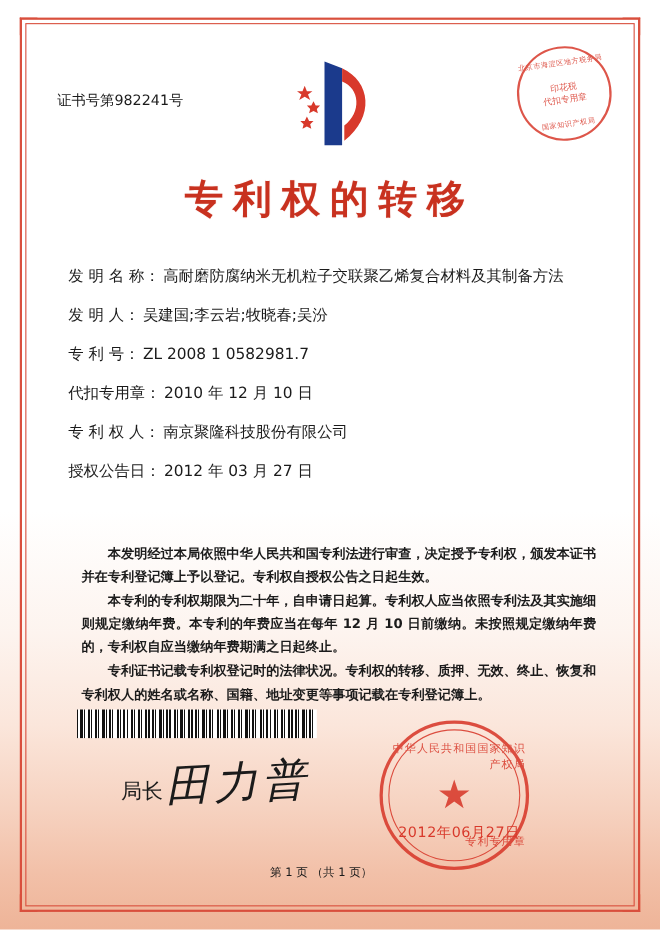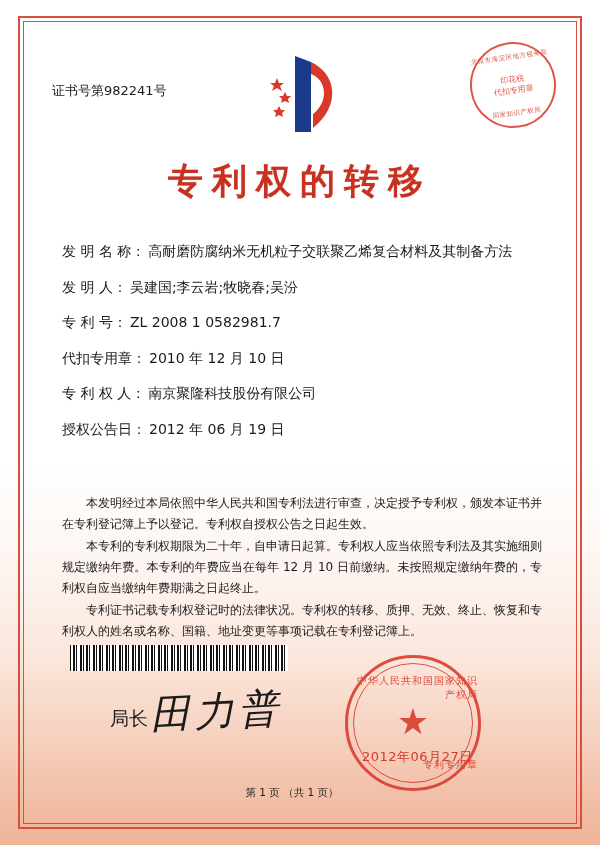--- a/index.html
+++ b/index.html
@@ -154,22 +154,23 @@
     left: 62px;
     right: 58px;
     top: 493px;
     font-size: 12px;
     line-height: 21px;
     color: #1b1b1b;
     font-family: "DejaVu Sans", sans-serif;
     text-align: justify;
   }
   .body-text p {
-    margin: 0 0 1px 0;
+    margin: 0 0 1px 12px;
     text-indent: 24px;
+    font-weight: bold;
   }
 
   
   .barcode {
     position: absolute;
     left: 70px;
     top: 645px;
     width: 218px;
     height: 26px;
     background:
@@ -313,21 +314,21 @@
     <div class="field-row">
       <span class="field-label">代扣专用章：</span>
       <span class="field-value">2010 年 12 月 10 日</span>
     </div>
     <div class="field-row">
       <span class="field-label">专 利 权 人：</span>
       <span class="field-value">南京聚隆科技股份有限公司</span>
     </div>
     <div class="field-row">
       <span class="field-label">授权公告日：</span>
-      <span class="field-value">2012 年 06 月 19 日</span>
+      <span class="field-value">2012 年 03 月 27 日</span>
     </div>
   </div>
 
   <div class="body-text">
     <p>本发明经过本局依照中华人民共和国专利法进行审查，决定授予专利权，颁发本证书并在专利登记簿上予以登记。专利权自授权公告之日起生效。</p>
     <p>本专利的专利权期限为二十年，自申请日起算。专利权人应当依照专利法及其实施细则规定缴纳年费。本专利的年费应当在每年 12 月 10 日前缴纳。未按照规定缴纳年费的，专利权自应当缴纳年费期满之日起终止。</p>
     <p>专利证书记载专利权登记时的法律状况。专利权的转移、质押、无效、终止、恢复和专利权人的姓名或名称、国籍、地址变更等事项记载在专利登记簿上。</p>
   </div>
 
   <div class="barcode"></div>

